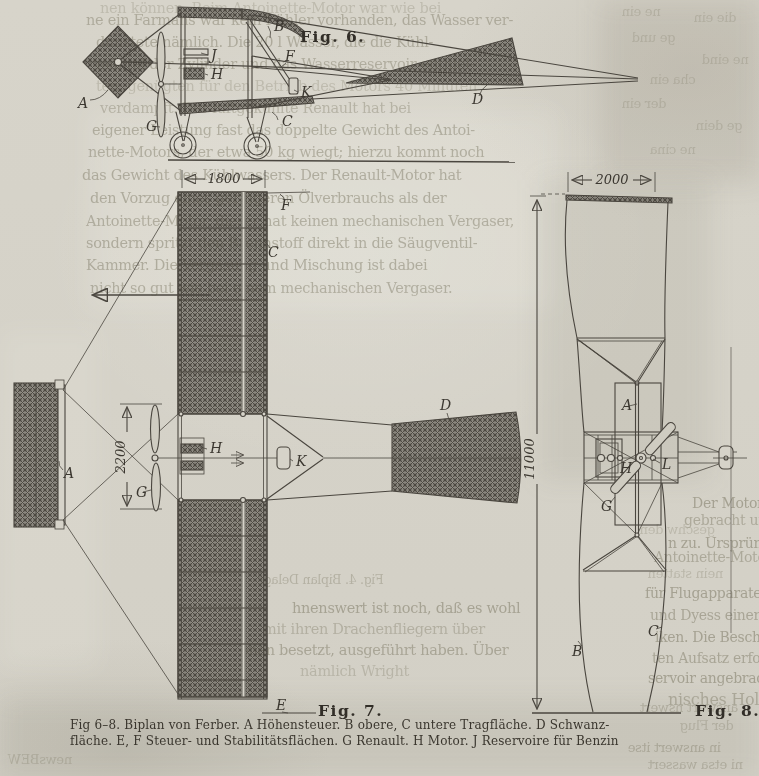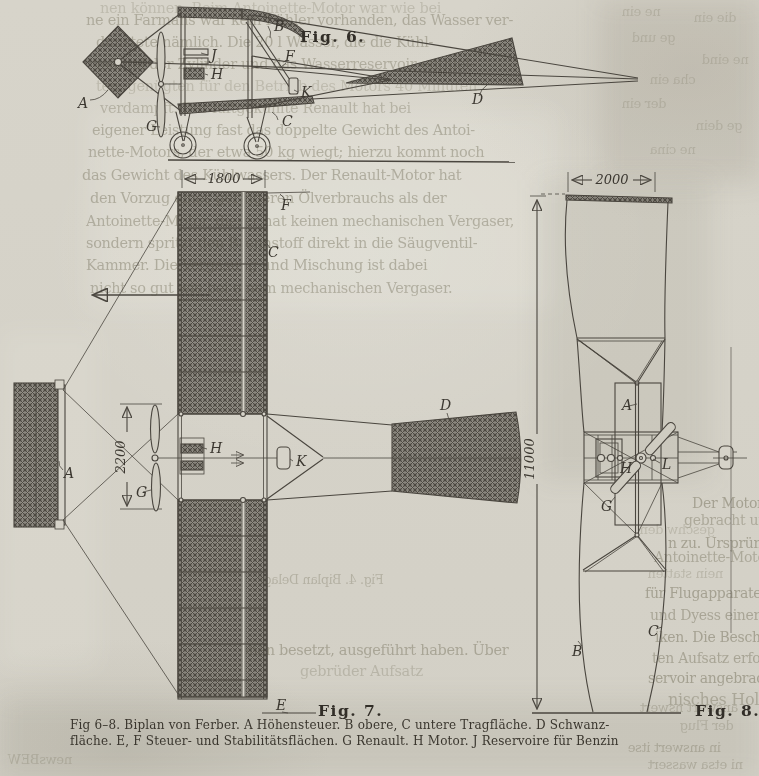--- a/index.html
+++ b/index.html
@@ -71,22 +71,24 @@
       <span style="left: 654px; top: 549px; opacity: 0.5; font-size: 14px;">Antoinette-Motor</span>
       <span style="left: 645px; top: 585px; opacity: 0.6; font-size: 14px;">für Flugapparate kon-</span>
       <span style="left: 650px; top: 607px; opacity: 0.55; font-size: 14px;">und Dyess einer der</span>
       <span style="left: 655px; top: 629px; opacity: 0.6; font-size: 14px;">iken. Die Beschrei-</span>
       <span style="left: 652px; top: 650px; opacity: 0.55; font-size: 14px;">ten Aufsatz erfolgen:</span>
       <span style="left: 648px; top: 670px; opacity: 0.6; font-size: 14px;">servoir angebracht.</span>
       <span style="left: 668px; top: 690px; opacity: 0.5; font-size: 16px;">nisches Holz-</span>
       <span class="mir" style="left: 640px; top: 522px; opacity: 0.3; font-size: 13px;">geschw den</span>
       <span class="mir" style="left: 648px; top: 566px; opacity: 0.32; font-size: 13px;">nein statten</span>
       <span class="mir" style="left: 258px; top: 572px; opacity: 0.4; font-size: 12.5px;">Fig. 4. Biplan Delagr</span>
+      <span style="left: 292px; top: 600px; opacity: 0.58;">hnenswert ist noch, daß es wohl</span>
+      <span style="left: 263px; top: 621px; opacity: 0.42;">mit ihren Drachenfliegern über</span>
       <span style="left: 240px; top: 642px; opacity: 0.55;">onen besetzt, ausgeführt haben. Über</span>
-      <span style="left: 300px; top: 663px; opacity: 0.35;">gebrüder Aufsatz</span>
+      <span style="left: 300px; top: 663px; opacity: 0.35;">nämlich Wright</span>
       <span class="mir" style="left: 640px; top: 700px; opacity: 0.4; font-size: 13px;">answert nswert</span>
       <span class="mir" style="left: 680px; top: 718px; opacity: 0.35; font-size: 13px;">der Flug</span>
       <span class="mir" style="left: 628px; top: 740px; opacity: 0.45; font-size: 13px;">in answert itse</span>
       <span class="mir" style="left: 648px; top: 757px; opacity: 0.4; font-size: 13px;">ni etsa wassert</span>
       <span class="mir" style="left: 8px; top: 752px; opacity: 0.35; font-size: 13px;">newsBEW</span>
     </div>
 
   <svg class="figs" width="759" height="776" viewBox="0 0 759 776">
     <defs>
       <pattern id="xh" patternUnits="userSpaceOnUse" width="5" height="5">

